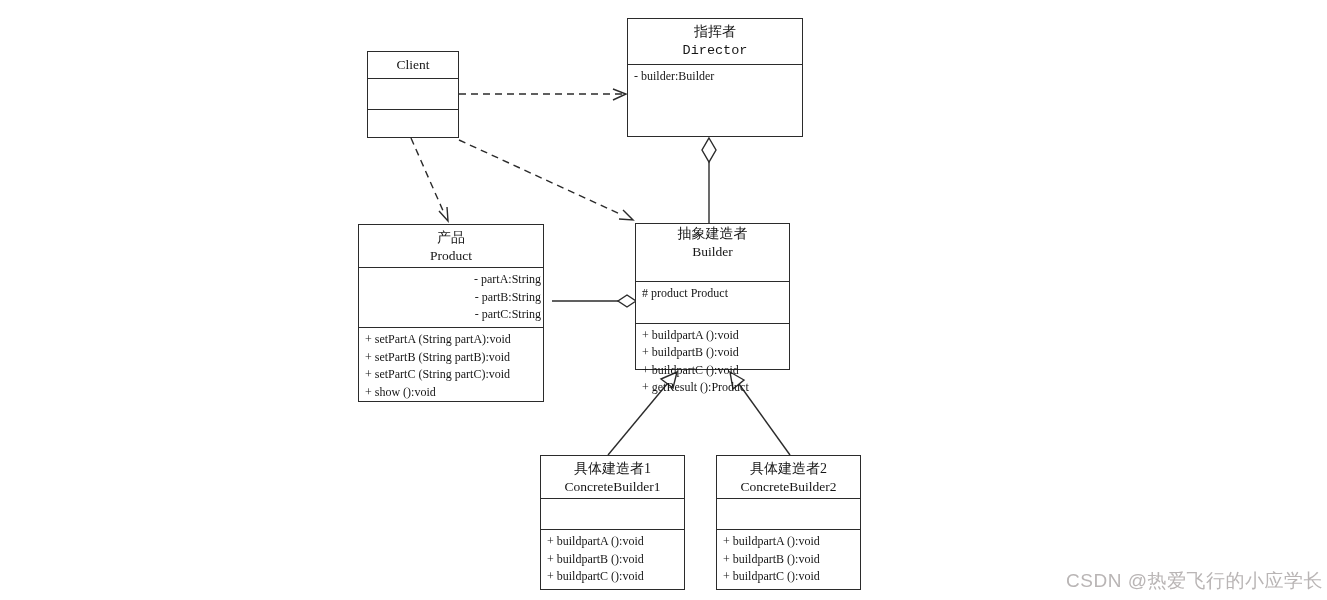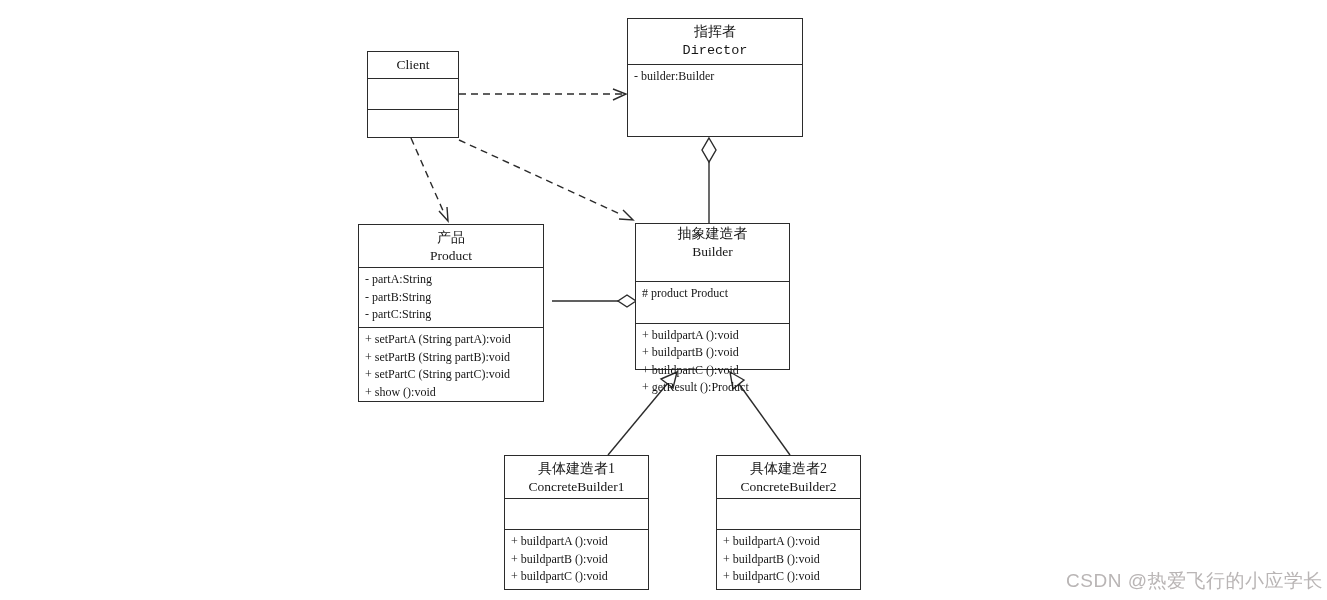--- a/index.html
+++ b/index.html
@@ -114,21 +114,21 @@
     <div class="cmp members" style="height:31px;">
       <div class="m">- builder:Builder</div>
     </div>
   </div>
 
   <div class="cls" style="left:358px; top:224px; width:186px; height:178px;">
     <div class="cmp title" style="height:43px;">
       <div class="cn">产品</div>
       <div class="en">Product</div>
     </div>
-    <div class="cmp members" style="height:61px;">
+    <div class="cmp members" style="height:61px;text-align:right;">
       <div class="m">- partA:String</div>
       <div class="m">- partB:String</div>
       <div class="m">- partC:String</div>
     </div>
     <div class="cmp members grow">
       <div class="m">+ setPartA (String partA):void</div>
       <div class="m">+ setPartB (String partB):void</div>
       <div class="m">+ setPartC (String partC):void</div>
       <div class="m">+ show ():void</div>
     </div>
@@ -143,21 +143,21 @@
       <div class="m"># product Product</div>
     </div>
     <div class="cmp members grow">
       <div class="m">+ buildpartA ():void</div>
       <div class="m">+ buildpartB ():void</div>
       <div class="m">+ buildpartC ():void</div>
       <div class="m">+ getResult ():Product</div>
     </div>
   </div>
 
-  <div class="cls" style="left:504px; top:455px; width:145px; height:135px;">
+  <div class="cls" style="left:540px; top:455px; width:145px; height:135px;">
     <div class="cmp title" style="height:42px;">
       <div class="cn">具体建造者1</div>
       <div class="en">ConcreteBuilder1</div>
     </div>
     <div class="cmp" style="height:31px;"></div>
     <div class="cmp members grow">
       <div class="m">+ buildpartA ():void</div>
       <div class="m">+ buildpartB ():void</div>
       <div class="m">+ buildpartC ():void</div>
     </div>

